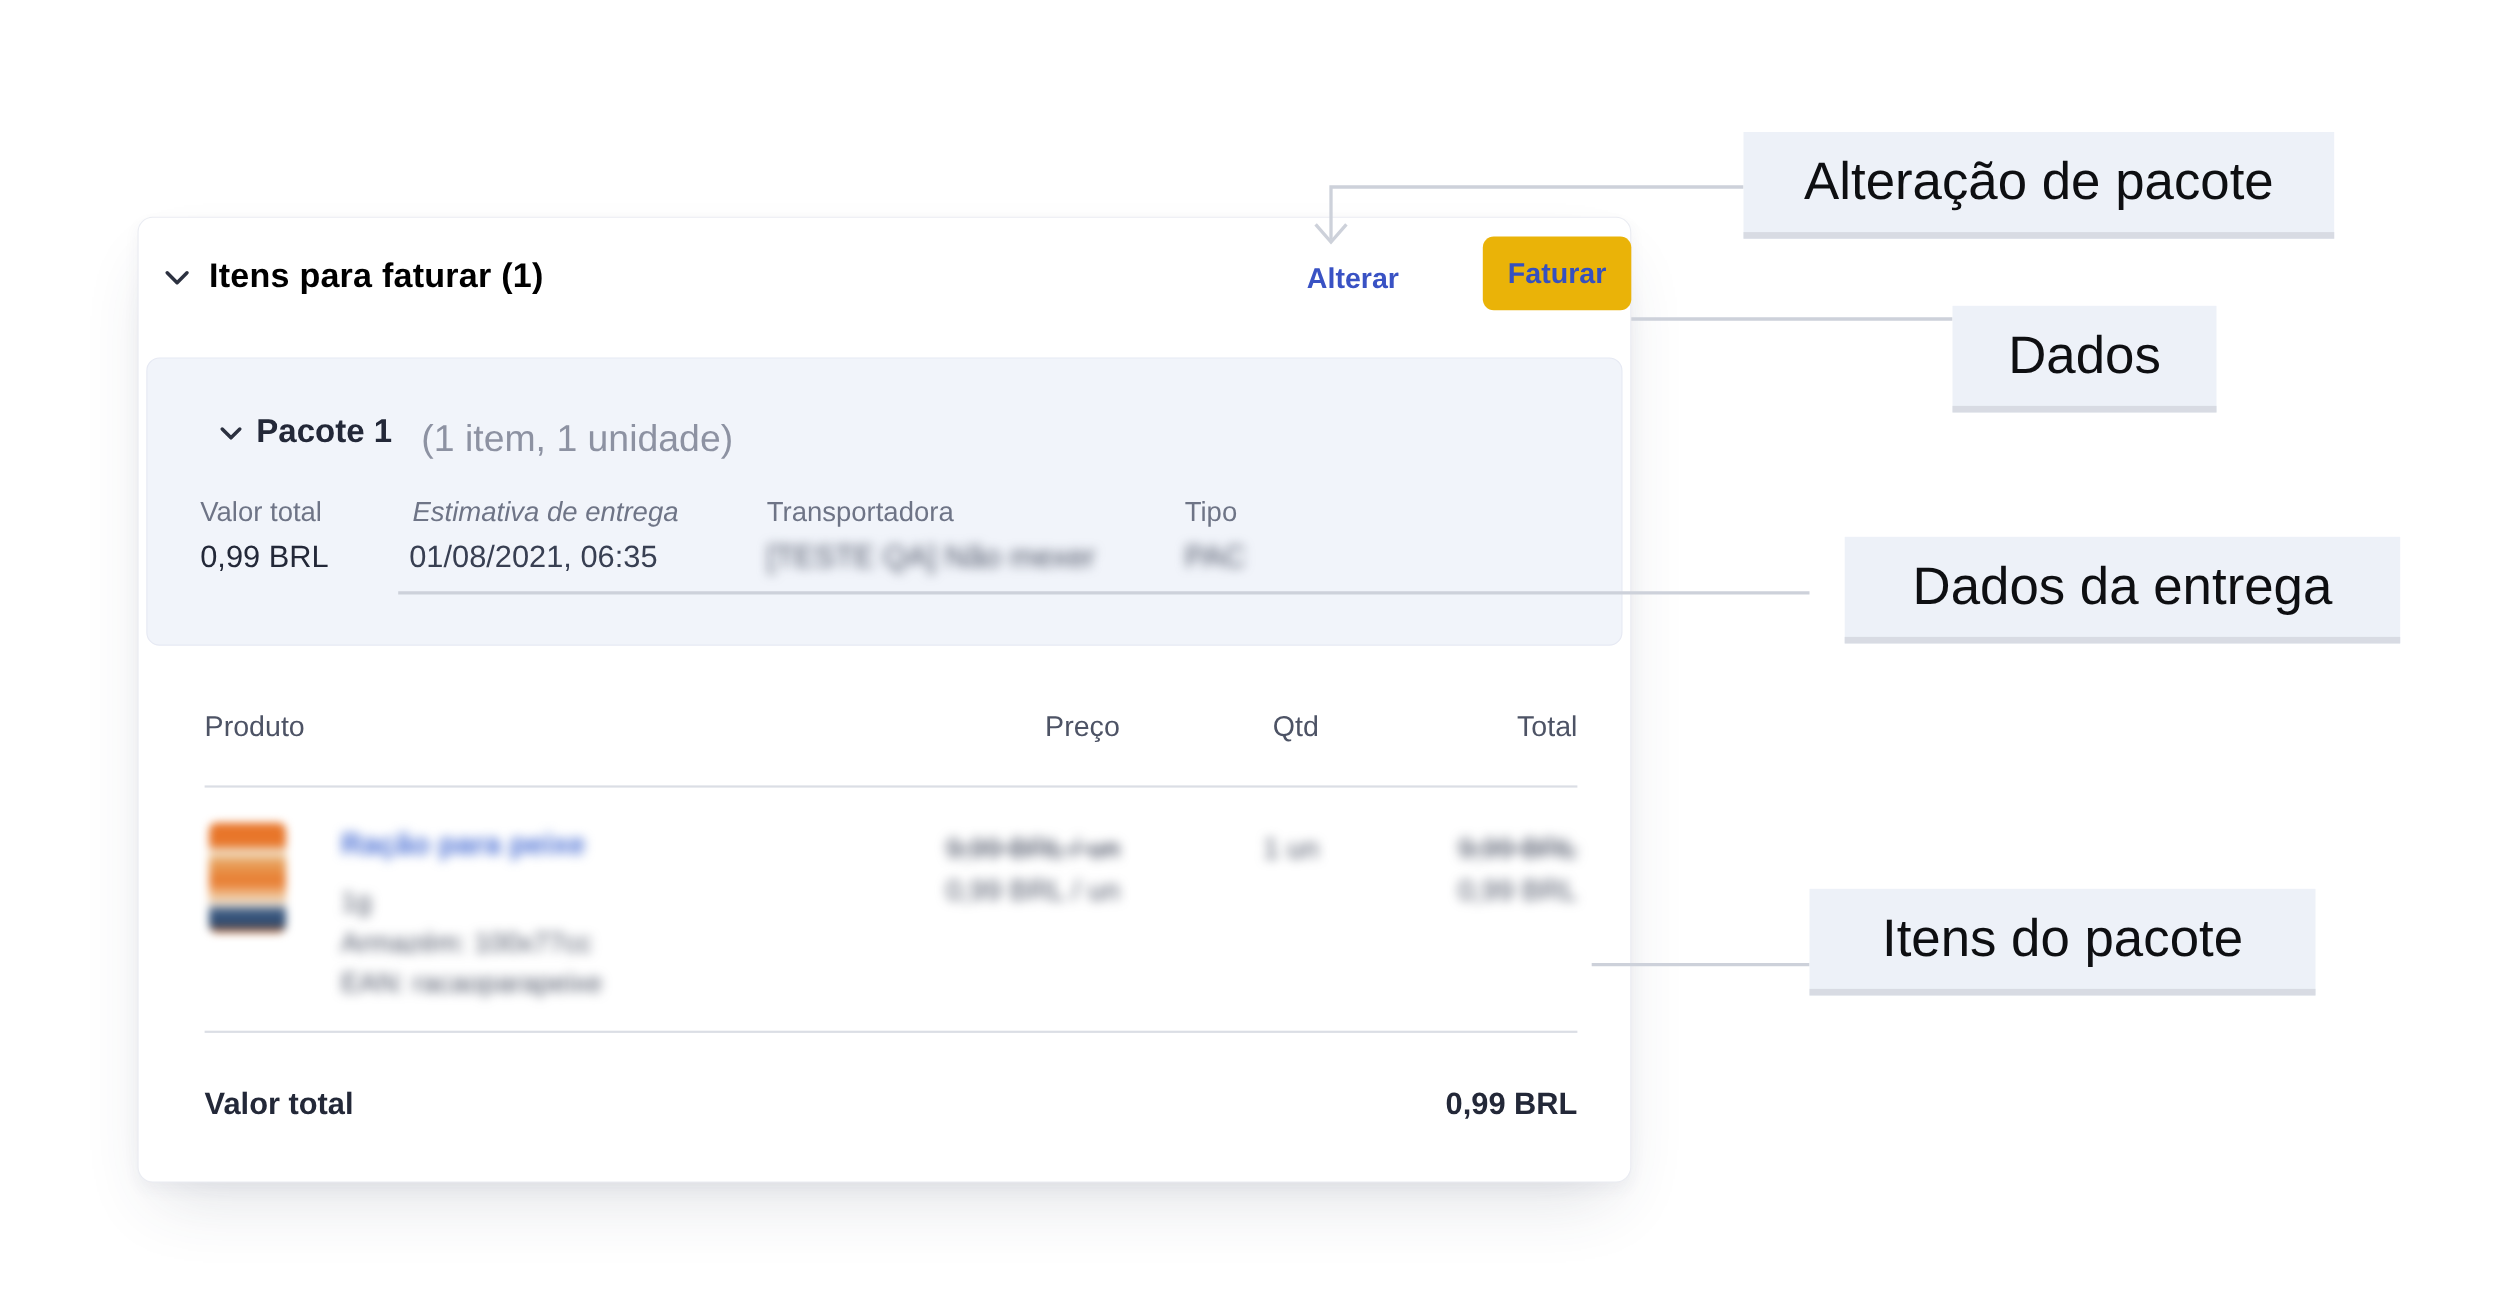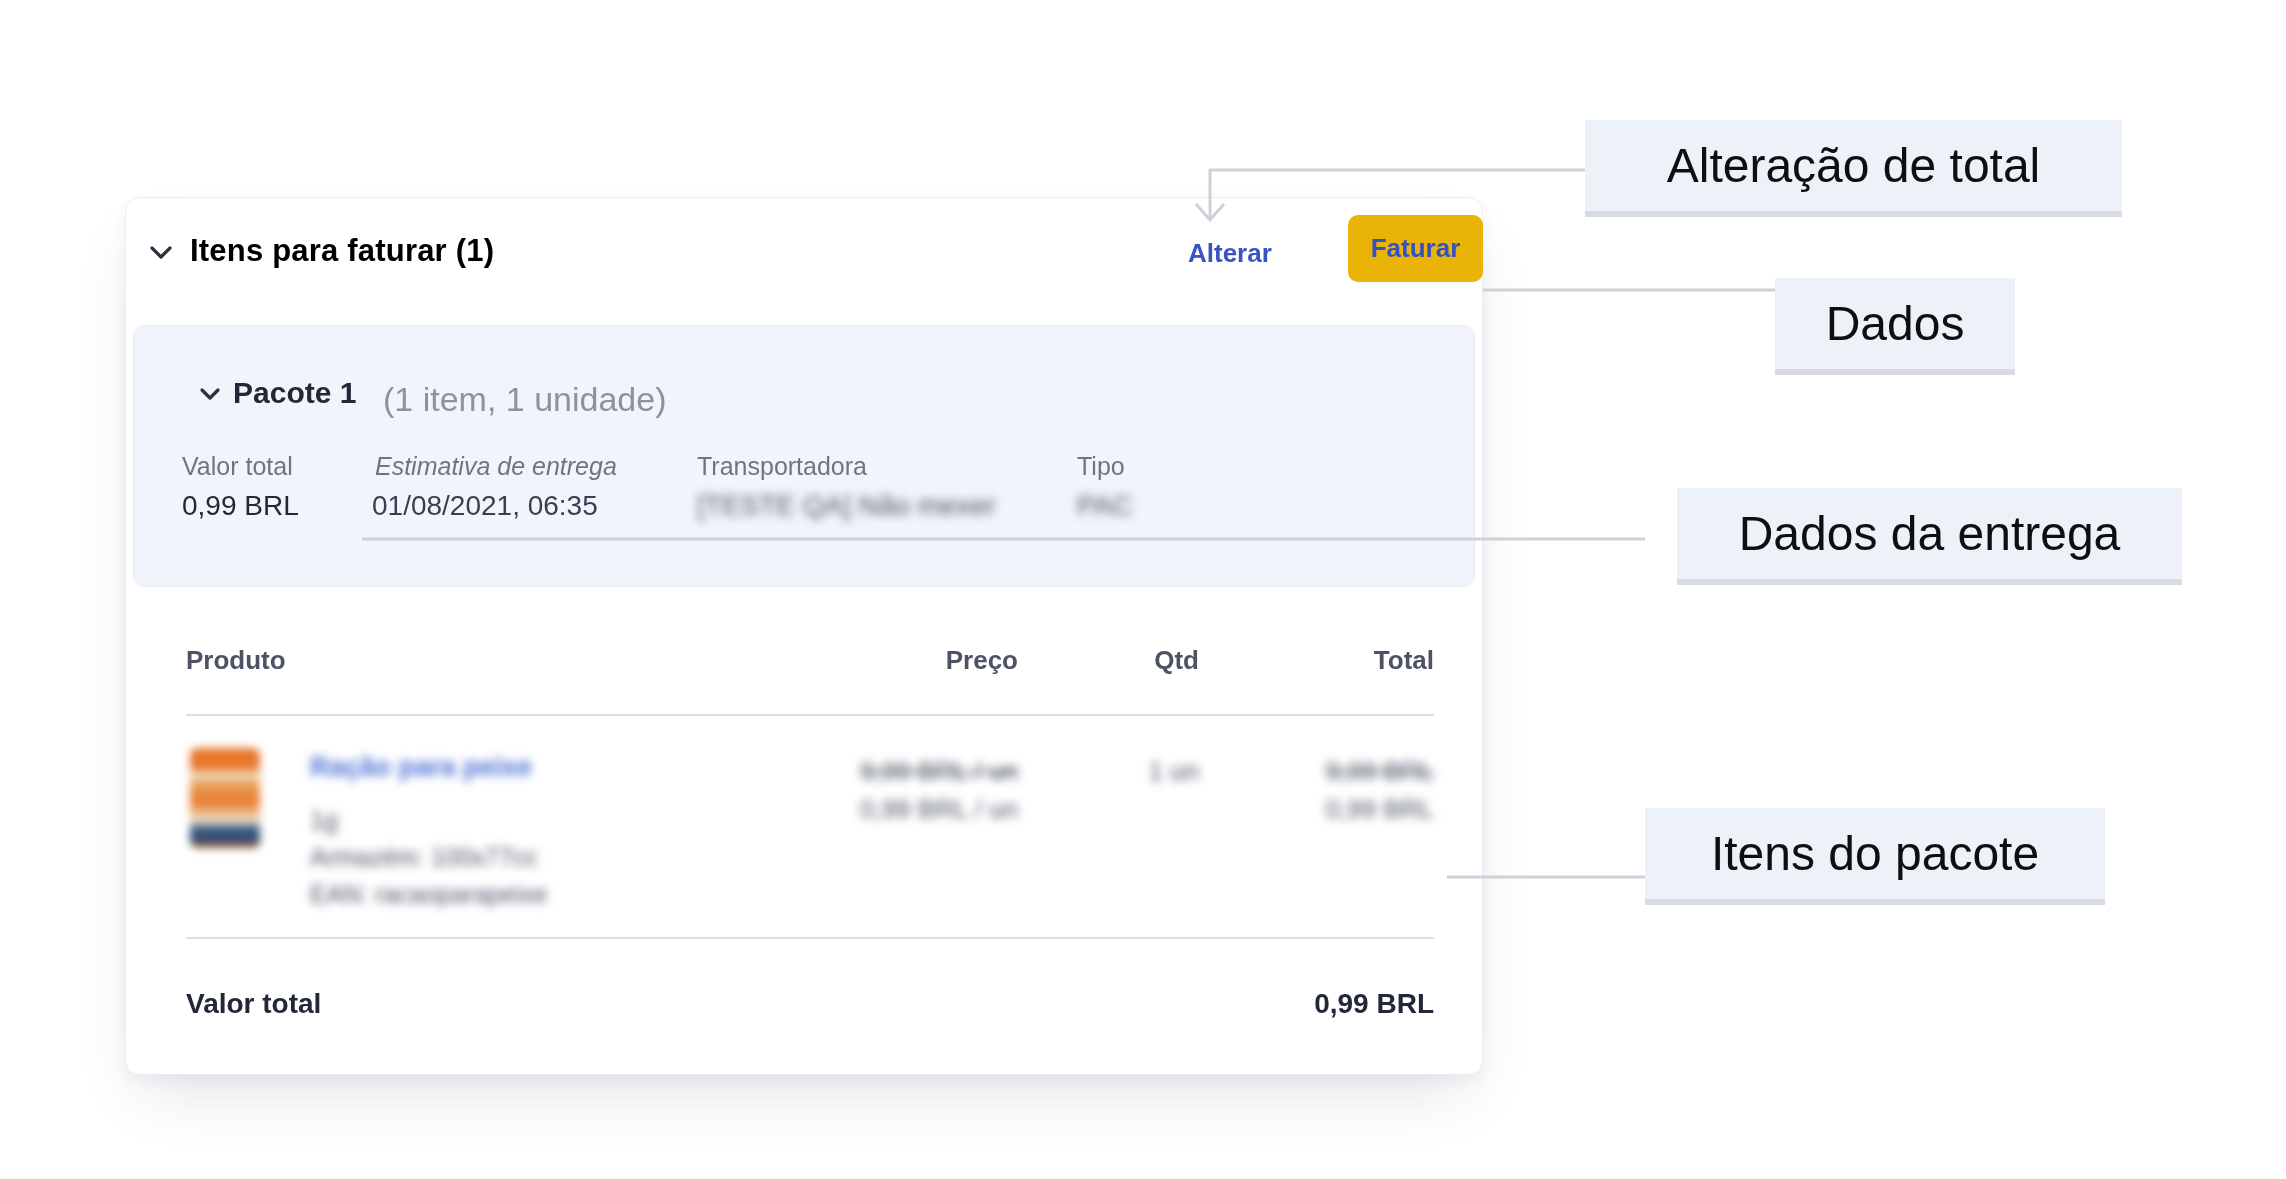--- a/index.html
+++ b/index.html
@@ -49,21 +49,21 @@
     border-radius: 12px;
   }
   .pacote-title { left: 233px; top: 376px; font-size: 30px; font-weight: bold; color: #232838; }
   .pacote-subtitle { left: 383px; top: 380px; font-size: 34px; color: #8d92a2; }
   .field-label { top: 452px; font-size: 25px; color: #6e7486; }
   .field-value { top: 490px; font-size: 28px; color: #232838; }
   .fv-date { color: #383f52; }
   .blur-text { filter: blur(5px); color: #4d5466; }
   .blur-blue { filter: blur(5px); color: #4a6fd4; }
   
-  .th { top: 645px; font-size: 26px; color: #4d5365; font-weight: bold; }
+  .th { top: 645px; font-size: 26px; color: #4d5365; }
   .col-right { text-align: right; width: 200px; }
   .divider { height: 0; border-top: 2px solid #dbdee5; width: 1248px; left: 186px; }
   .thumb {
     left: 190px; top: 748px; width: 70px; height: 100px;
     border-radius: 7px;
     background: linear-gradient(180deg,
       #e8762a 0%, #e8762a 20%, #f2e6d2 26%, #e8a05a 36%,
       #e87a2e 54%, #f0c090 66%, #eadfd2 74%, #3d5c85 80%, #2e4a6e 93%, #c96a2d 100%);
     filter: blur(4px);
   }
@@ -150,18 +150,18 @@
   <svg id="overlay" width="2286" height="1179">
     <g stroke="#cdd1da" stroke-width="3" fill="none">
       <polyline points="1585,170 1210,170 1210,218"></polyline>
       <polyline points="1196,204 1210,220 1224,204"></polyline>
       <line x1="1483" y1="290" x2="1775" y2="290"></line>
       <line x1="362" y1="539" x2="1645" y2="539"></line>
       <line x1="1447" y1="877" x2="1645" y2="877"></line>
     </g>
   </svg>
 
-  <div class="callout" style="left:1585px;top:120px;width:537px;height:97px;">Alteração de total</div>
+  <div class="callout" style="left:1585px;top:120px;width:537px;height:97px;">Alteração de pacote</div>
   <div class="callout" style="left:1775px;top:278px;width:240px;height:97px;">Dados</div>
   <div class="callout" style="left:1645px;top:488px;width:505px;height:97px;margin-left:32px;">Dados da entrega</div>
   <div class="callout" style="left:1645px;top:808px;width:460px;height:97px;">Itens do pacote</div>
 
 </div>
 
 </body></html>

